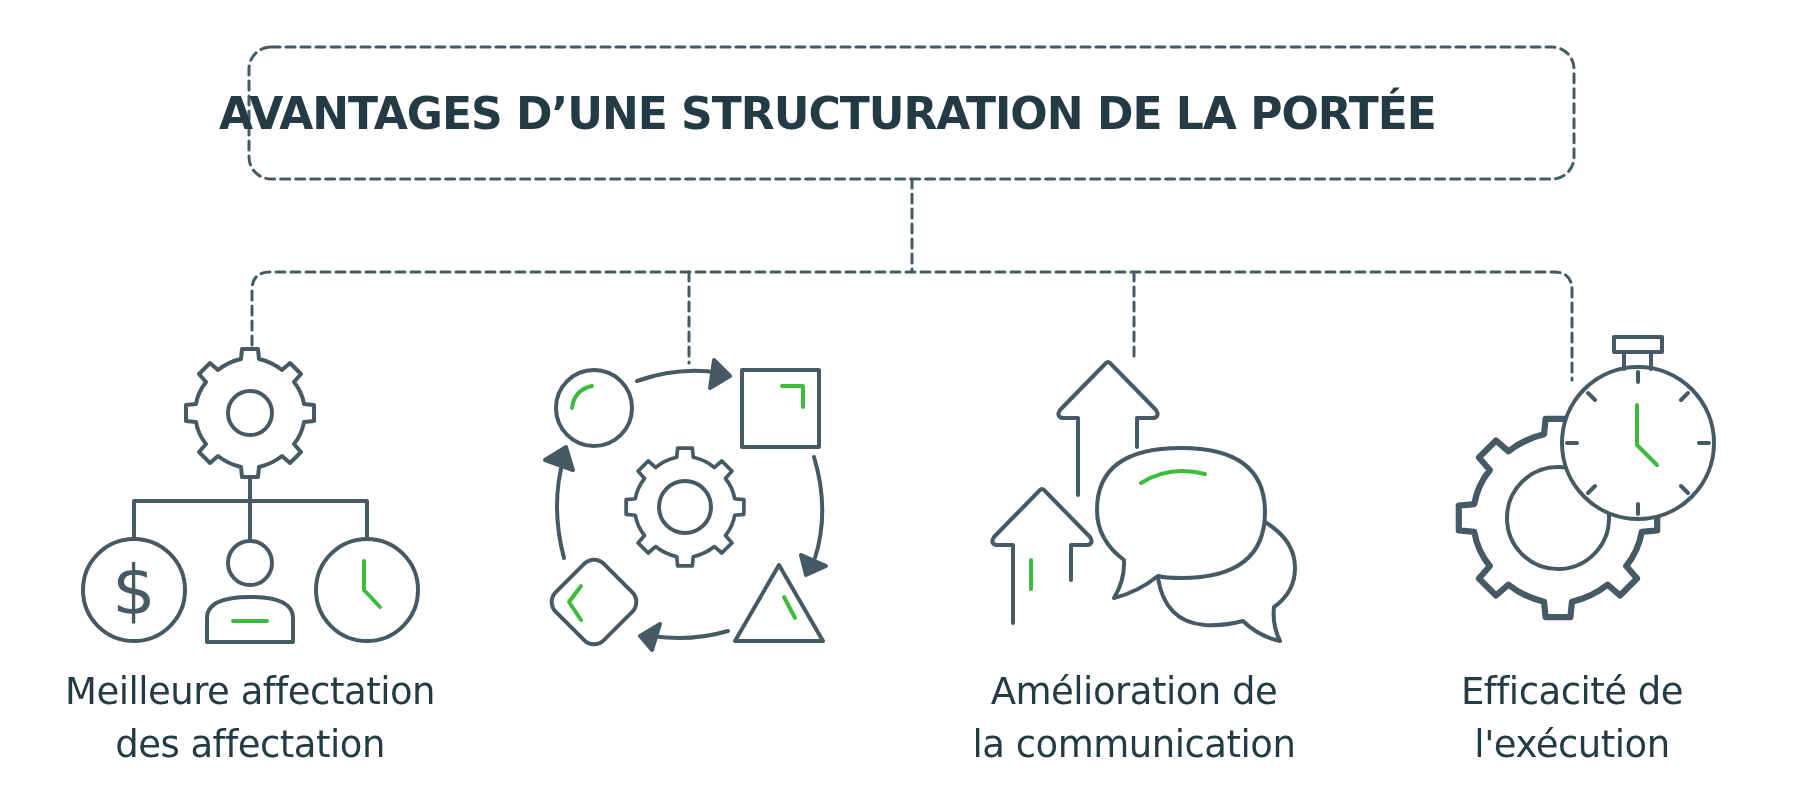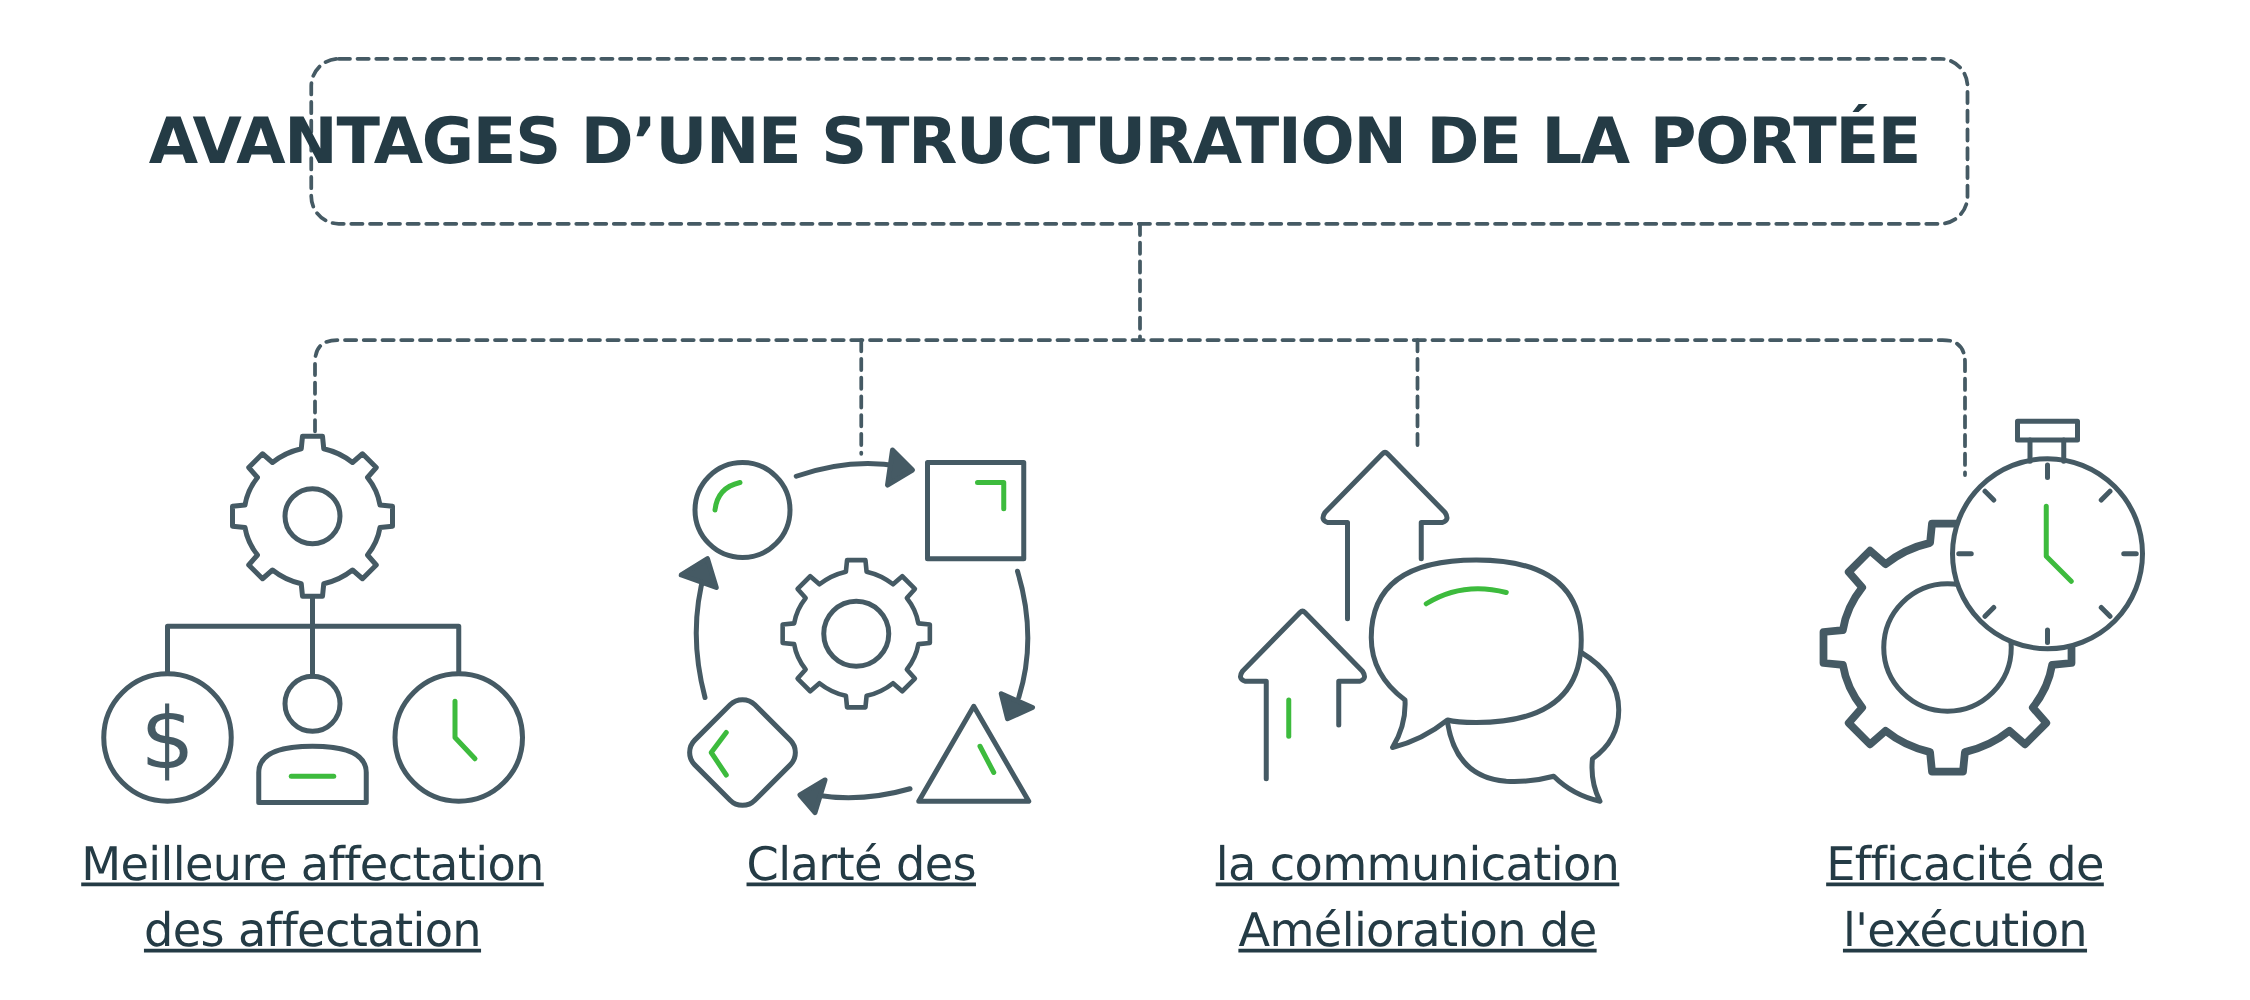--- a/index.html
+++ b/index.html
@@ -1,21 +1,21 @@
 <!DOCTYPE html>
 <html><head>
 <meta charset="utf-8">
 <style>
   html,body{margin:0;padding:0;background:#ffffff;}
   body{width:1800px;height:800px;position:relative;overflow:hidden;font-family:"DejaVu Sans","Liberation Sans",sans-serif;}
   svg.canvas{position:absolute;left:0;top:0;}
   .title{position:absolute;left:249px;top:47px;width:1117px;height:132px;display:flex;align-items:center;justify-content:center;
-    font-family:"DejaVu Sans","Liberation Sans",sans-serif;font-weight:bold;font-size:51px;letter-spacing:-1px;color:#243b45;white-space:nowrap;padding-left:20px;}
+    font-family:"DejaVu Sans","Liberation Sans",sans-serif;font-weight:bold;font-size:44px;letter-spacing:-1px;color:#243b45;white-space:nowrap;padding-left:20px;}
   .label{position:absolute;width:460px;text-align:center;font-family:"DejaVu Sans","Liberation Sans",sans-serif;font-size:37px;line-height:53px;color:#243b45;letter-spacing:-0.5px;}
-  .label span{display:block;white-space:nowrap;text-decoration:underline;}
+  .label span{display:block;white-space:nowrap;}
 </style>
 </head>
 <body>
 
 <svg class="canvas" width="1800" height="800" viewBox="0 0 1800 800">
   <defs>
     <path id="gear8" d="M -8 -64 L 8 -64 L 9 -54 Q 22 -51 32 -43 L 40 -50 L 51 -39 L 44 -31 Q 52 -21 54 -9 L 64 -8 L 64 8 L 54 9 Q 52 21 44 31 L 51 39 L 40 50 L 32 43 Q 22 51 9 54 L 8 64 L -8 64 L -9 54 Q -22 51 -32 43 L -40 50 L -51 39 L -44 31 Q -52 21 -54 9 L -64 8 L -64 -8 L -54 -9 Q -52 -21 -44 -31 L -51 -39 L -40 -50 L -32 -43 Q -22 -51 -9 -54 Z"></path>
   </defs>
 
   <g fill="none" stroke="#455a64" stroke-width="3" stroke-dasharray="9 6" stroke-linecap="round">
@@ -98,22 +98,21 @@
   </g>
 </svg>
 
 <div class="title">AVANTAGES D’UNE STRUCTURATION DE LA PORTÉE</div>
 
 <div class="label" style="left:20px;top:665px;">
   <span>Meilleure affectation</span>
   <span>des affectation</span>
 </div>
 <div class="label" style="left:459px;top:665px;">
-  <span>Clarté des</span>
 </div>
 <div class="label" style="left:904px;top:665px;">
+  <span>Amélioration de</span>
   <span>la communication</span>
-  <span>Amélioration de</span>
 </div>
 <div class="label" style="left:1342px;top:665px;">
   <span>Efficacité de</span>
   <span>l'exécution</span>
 </div>
 
 </body></html>

